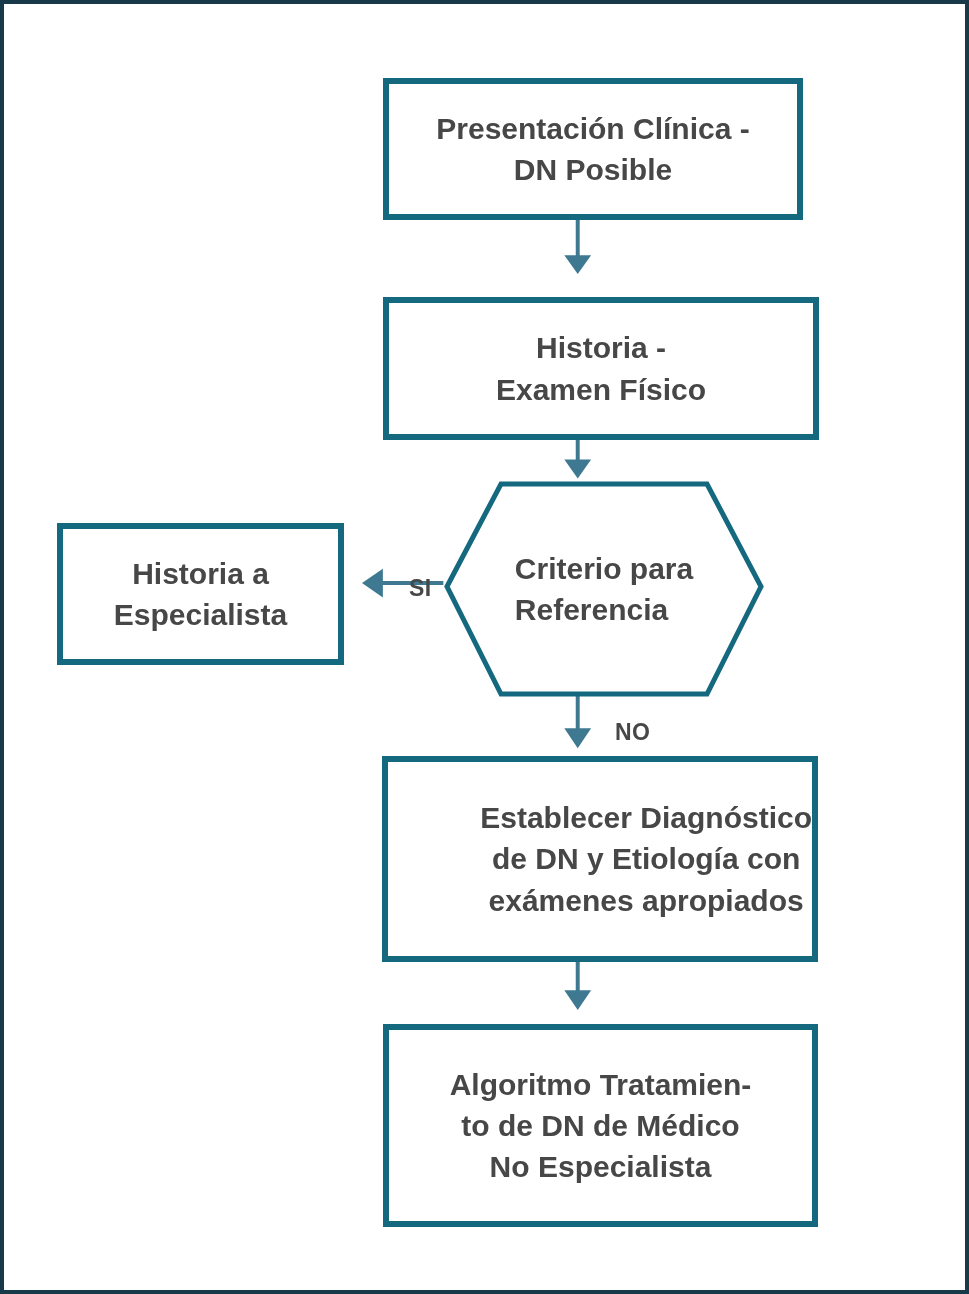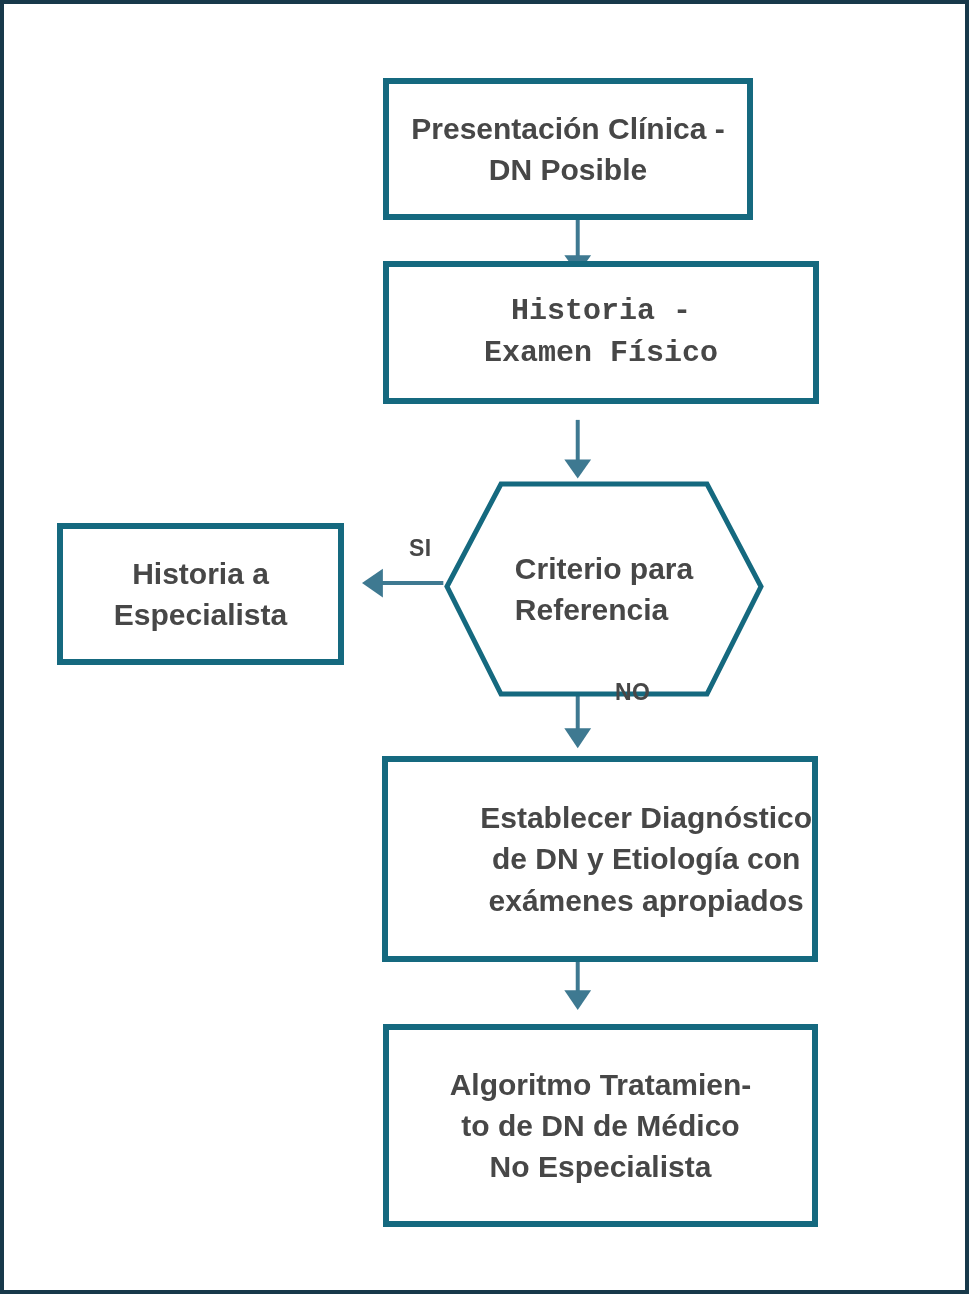--- a/index.html
+++ b/index.html
@@ -69,20 +69,21 @@
     font-size: 30px;
     line-height: 1.37;
     color: var(--text, #474747);
   }
   .edge-label {
     position: absolute;
     font-weight: bold;
     font-size: 23px;
     letter-spacing: 0.5px;
     color: var(--text, #474747);
+    margin-top: 40px;
   }
   .edge-label.si { left: 405px; top: 531px; }
   .edge-label.no { left: 611px; top: 675px; }
 </style>
 </head>
 <body>
 
 <div class="page">
 
   <svg class="edges" viewBox="0 0 969 1294" xmlns="http://www.w3.org/2000/svg">
@@ -101,26 +102,26 @@
     <g>
       <line x1="578.5" y1="691" x2="578.5" y2="731"></line>
       <polygon points="565,729 592,729 578.5,749"></polygon>
     </g>
     <g>
       <line x1="578.5" y1="958" x2="578.5" y2="995"></line>
       <polygon points="565,993 592,993 578.5,1013"></polygon>
     </g>
   </svg>
 
-  <div class="node" style="left:379px; top:74px; width:370px; height:142px;">
+  <div class="node" style="left:379px; top:74px; width:420px; height:142px;">
     <span>Presentación Clínica -
 DN Posible</span>
   </div>
 
-  <div class="node" style="left:379px; top:257px; width:436px; height:143px;font-family:Liberation Mono, monospace;">
+  <div class="node" style="left:379px; top:293px; width:436px; height:143px;">
     <span>Historia -
 Examen Físico</span>
   </div>
 
   <div class="hex-wrap">
     <svg viewBox="0 0 324 222" xmlns="http://www.w3.org/2000/svg">
       <polygon points="5,108.5 59,6 265,6 319,108.5 265,216 59,216"></polygon>
     </svg>
     <span class="hex-label">Criterio para
 Referencia</span>

